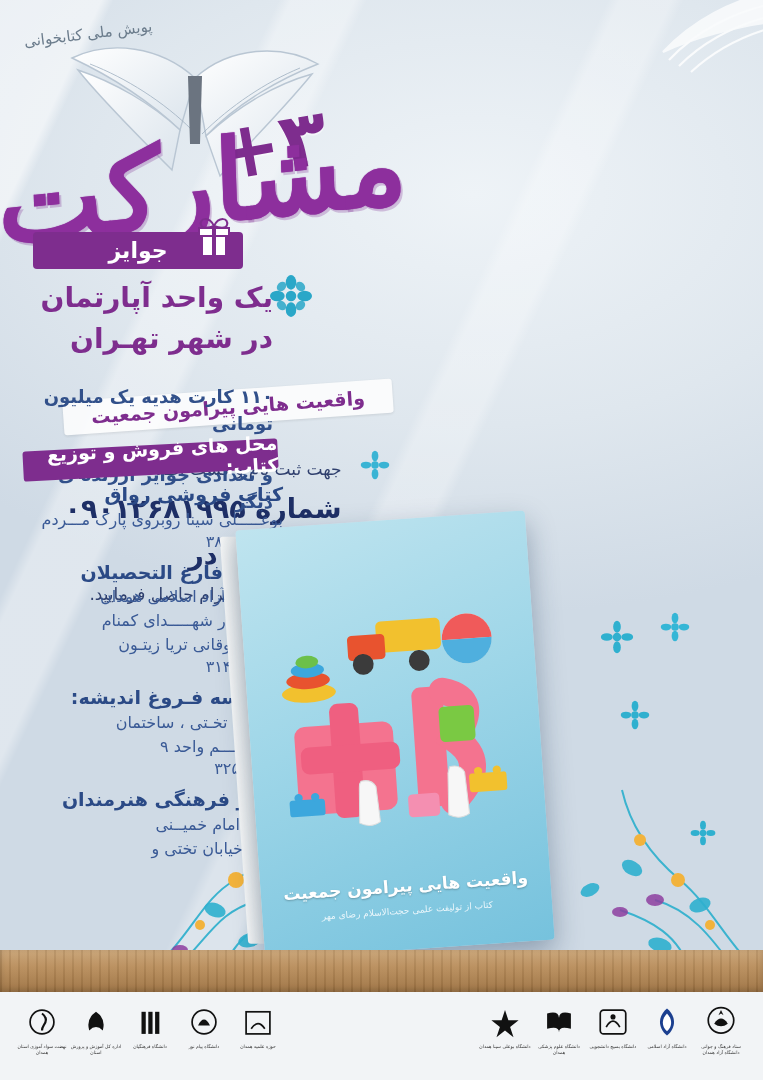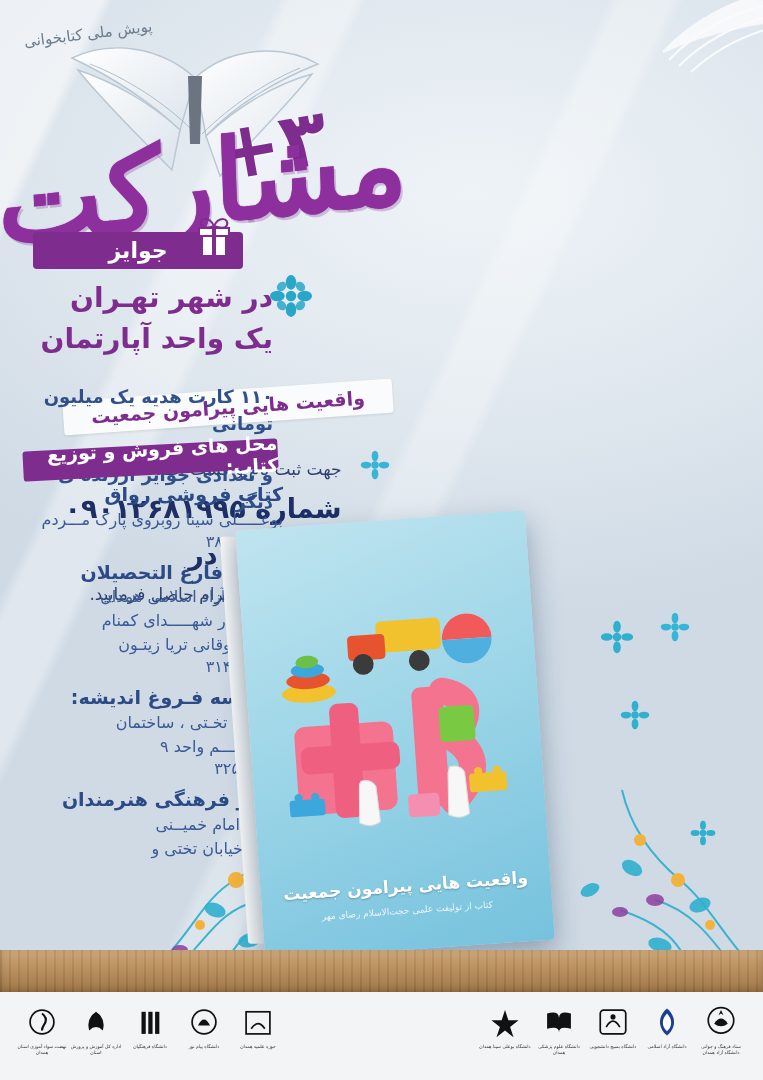--- a/index.html
+++ b/index.html
@@ -234,22 +234,22 @@
     <svg class="gift-icon" viewBox="0 0 42 46">
       <path d="M21 12 C 16 2, 6 4, 8 11 C 9 15, 16 14, 21 12 Z" fill="none" stroke="#7e2d8e" stroke-width="2"></path>
       <path d="M21 12 C 26 2, 36 4, 34 11 C 33 15, 26 14, 21 12 Z" fill="none" stroke="#7e2d8e" stroke-width="2"></path>
       <rect x="6" y="14" width="30" height="8" fill="#ffffff" stroke="#7e2d8e" stroke-width="2"></rect>
       <rect x="9" y="22" width="24" height="20" fill="#ffffff" stroke="#7e2d8e" stroke-width="2"></rect>
       <rect x="19" y="14" width="4" height="28" fill="#7e2d8e"></rect>
     </svg>
   </div>
 
   <div class="awards">
+    <div class="big">یک واحد آپارتمان</div>
     <div class="big">در شهر تهـران</div>
-    <div class="big">یک واحد آپارتمان</div>
     <div class="small">۱۱۰ کارت هدیه یک میلیون تومانی</div>
     <div class="small">و تعدادی جوایز ارزنده ی دیگر</div>
   </div>
 
   <div class="sales-head">
     <div class="chip"></div>
     <div class="chip-txt">محل های فروش و توزیع کتاب:</div>
   </div>
 
   <div class="stores">

